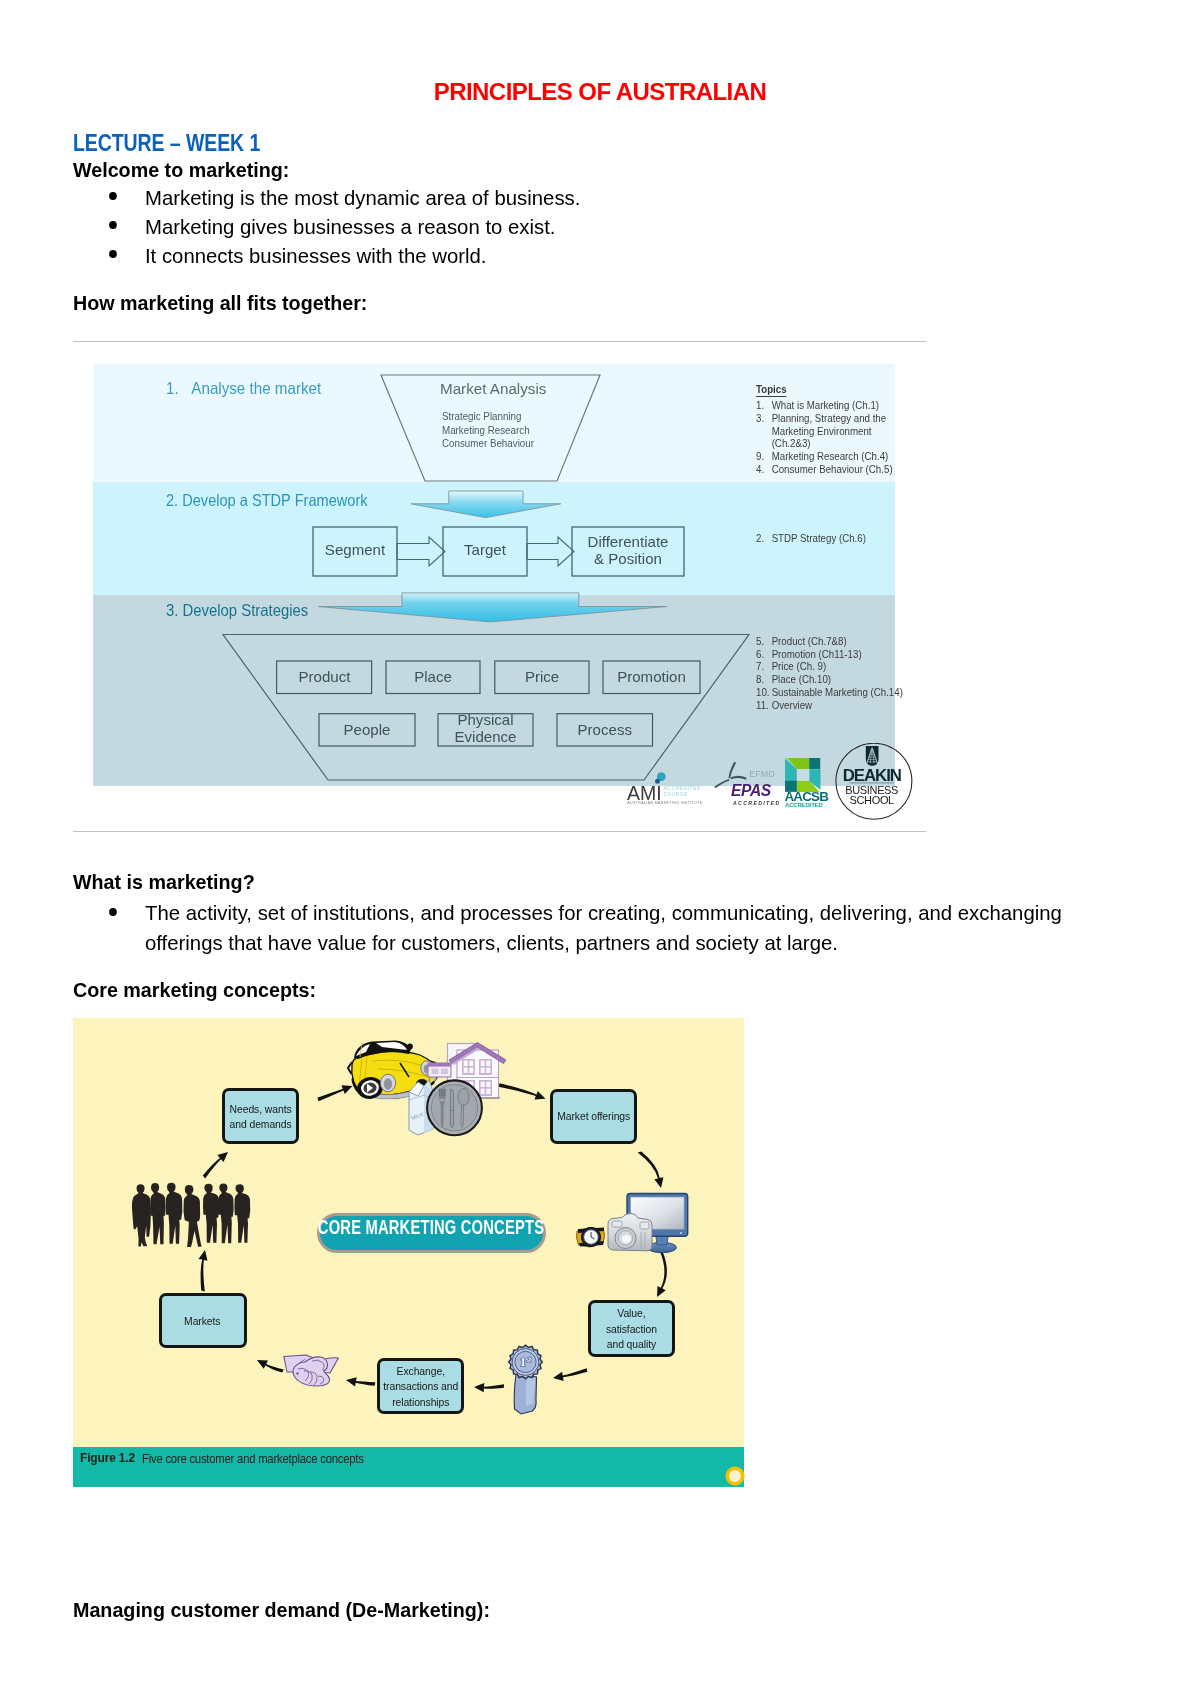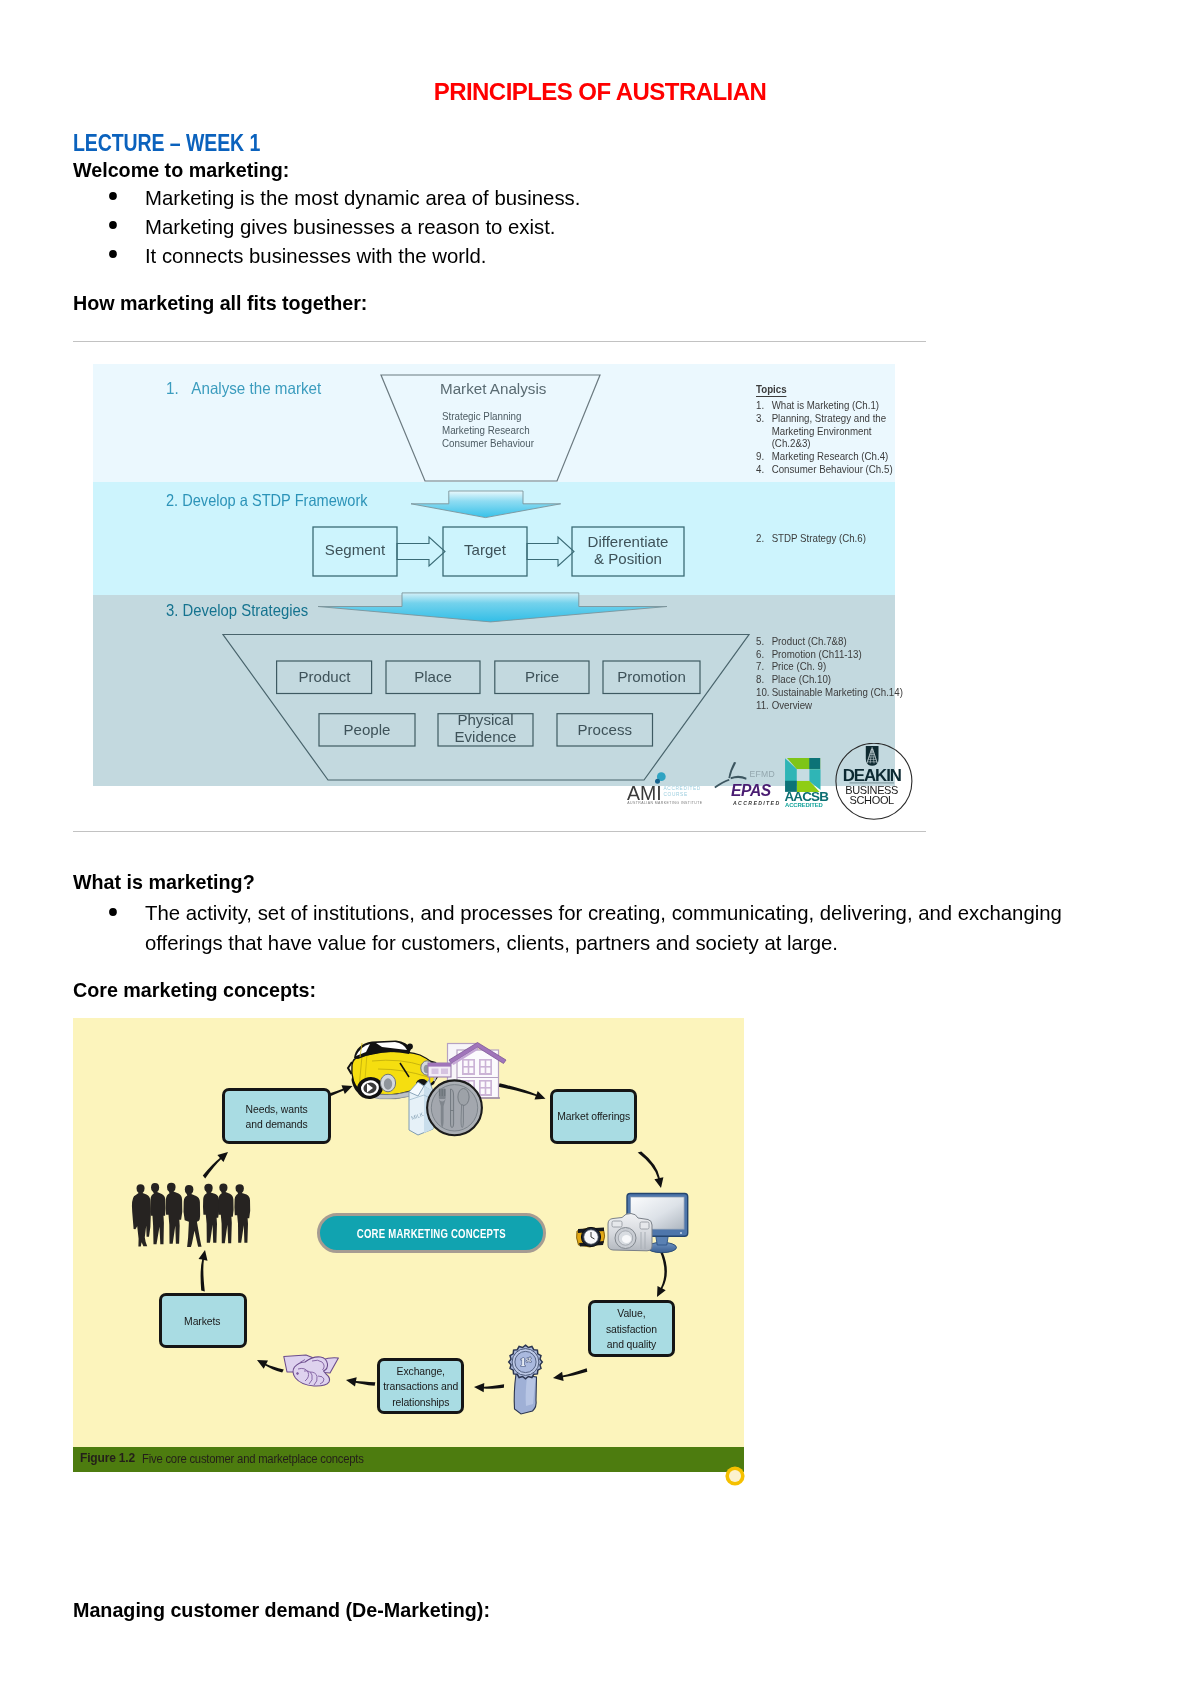--- a/index.html
+++ b/index.html
@@ -48,38 +48,38 @@
   .lg-efmd{font-family:"Liberation Sans",sans-serif;font-size:8.6px;fill:#93A7AE;letter-spacing:0.3px;}
   .lg-epas{font-family:"Liberation Sans",sans-serif;font-size:15.6px;font-weight:bold;font-style:italic;fill:#4A1D72;letter-spacing:-0.35px;}
   .lg-epassub{font-family:"Liberation Sans",sans-serif;font-size:5.2px;font-weight:bold;font-style:italic;fill:#3A3A3A;letter-spacing:1.35px;}
   .lg-aacsb{font-family:"Liberation Sans",sans-serif;font-size:13.4px;font-weight:bold;fill:#0C6F72;letter-spacing:-0.8px;}
   .lg-aacsbsub{font-family:"Liberation Sans",sans-serif;font-size:5.9px;font-weight:bold;fill:#11A39A;letter-spacing:-0.1px;}
   .lg-deakin{font-family:"Liberation Sans",sans-serif;font-size:16.8px;font-weight:bold;fill:#0B2831;letter-spacing:-1.05px;}
   .lg-dbus{font-family:"Liberation Sans",sans-serif;font-size:11px;fill:#1B1B1B;letter-spacing:-0.35px;}
   
   .fig2{position:absolute;left:73px;top:1018px;width:671.2px;height:465px;}
   .fig2-panel{position:absolute;left:0;top:0;width:671.2px;height:429px;background:#FCF4BC;}
-  .fig2-band{position:absolute;left:0;top:429px;width:671.2px;height:25px;background:#4d7c0f;}
+  .fig2-band{position:absolute;left:0;top:429px;width:671.2px;height:40px;background:#14b8a6;}
   .fig2-cap-l{position:absolute;left:7.2px;top:3.0px;font-size:13.5px;font-weight:bold;color:#241F1A;letter-spacing:-0.2px;white-space:nowrap;transform:scaleX(0.89);transform-origin:0 0;}
   .fig2-cap-t{position:absolute;left:68.8px;top:3.6px;font-size:13px;color:#241F1A;letter-spacing:-0.25px;white-space:nowrap;transform:scaleX(0.869);transform-origin:0 0;}
   .fig2-dot{position:absolute;left:655.5px;top:22.5px;width:12px;height:12px;border-radius:50%;background:#FCF2CE;box-shadow:0 0 0 3.6px #F5C000;}
   .fig2-svg{position:absolute;left:0;top:0;}
   .n2{position:absolute;background:#A9DCE3;border:3px solid #151515;border-radius:7px;
       display:flex;align-items:center;justify-content:center;text-align:center;
       font-size:11.6px;color:#1A1A1A;line-height:15.8px;letter-spacing:-0.1px;box-sizing:border-box;}
   .n2 > span{white-space:pre;display:block;transform:scaleX(0.897);transform-origin:50% 50%;}
-  .n2-needs{left:149.2px;top:70.4px;width:109px;height:55.9px;}
+  .n2-needs{left:149.2px;top:70.4px;width:77px;height:55.9px;}
   .n2-mo{left:476.8px;top:70.8px;width:87.2px;height:55.0px;}
   .n2-value{left:514.8px;top:282.1px;width:87.5px;height:56.8px;}
   .n2-exch{left:303.7px;top:340.4px;width:87.5px;height:55.8px;}
   .n2-mkts{left:86.0px;top:275.0px;width:87.5px;height:55.0px;}
   .fig2-pill{left:243.7px;top:195.3px;width:229.6px;height:40.0px;
       background:#11A3B0;border:3.6px solid #A69C92;border-radius:21px;
-      display:flex;align-items:center;justify-content:center;
-      color:#fff;font-size:13px;font-weight:bold;letter-spacing:0.3px;box-sizing:border-box;
+      display:flex;align-items:flex-start;justify-content:center;
+      color:#fff;font-size:20px;font-weight:bold;letter-spacing:0.3px;box-sizing:border-box;
       position:absolute;}
 
 
 
 
 
 </style>
 </head>
 <body>
 

